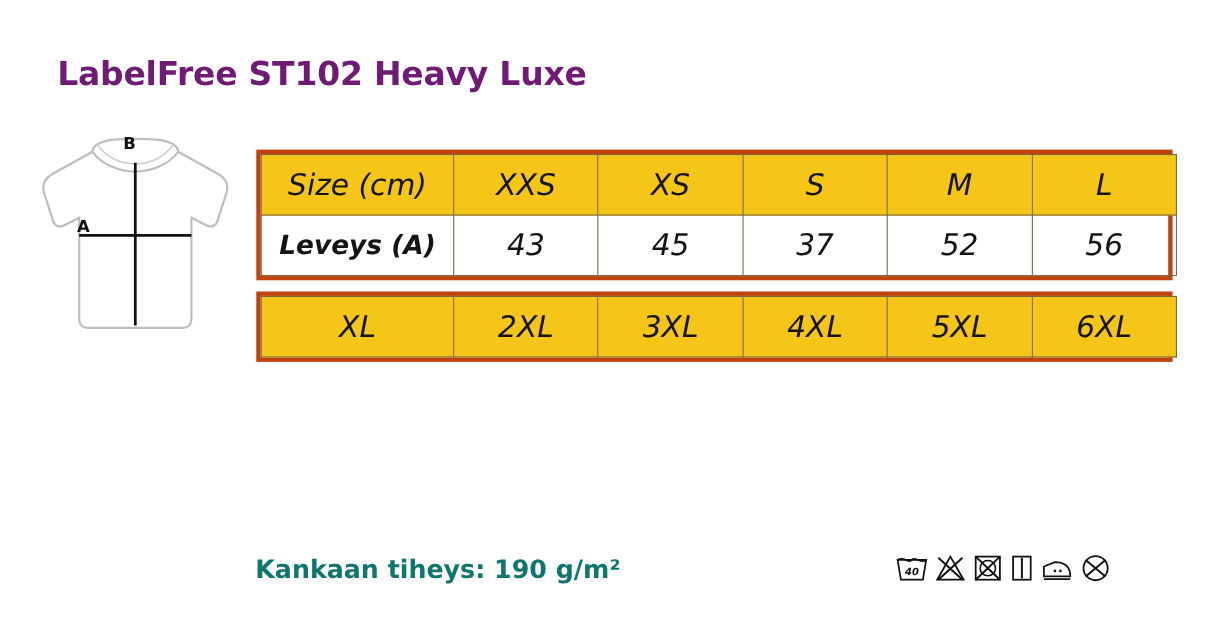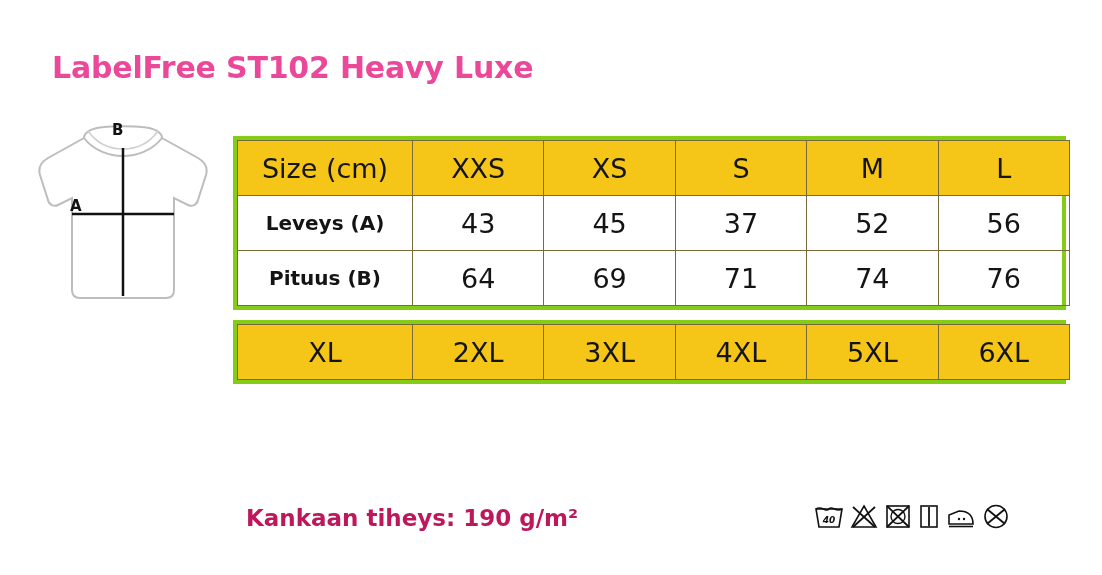--- a/index.html
+++ b/index.html
@@ -17,21 +17,21 @@
   }
 
   
   .title {
     position: absolute;
     left: 52px;
     top: 50px;
     font-size: 30px;
     font-weight: bold;
     letter-spacing: -0.2px;
-    color: #ec4899;
+    color: #701a75;
     white-space: nowrap;
   }
 
   
   .diagram {
     position: absolute;
     left: 22px;
     top: 118px;
     width: 205px;
     height: 195px;
@@ -61,44 +61,45 @@
     color: #141414;
     font-weight: normal;
     box-sizing: border-box;
   }
   table.size-table td.head {
     background: #f5c518;
     font-weight: normal;
   }
   table.size-table td.rowlabel {
     font-weight: bold;
-    font-size: 20px;
+    font-size: 24px;
   }
   table.size-table td.firstcol {
     width: 175px;
   }
 
   
   .block {
-    border: 4px solid #84cc16;
+    border: 4px solid #c2410c;
     box-sizing: border-box;
+    font-style: italic;
   }
   .spacer {
     height: 10px;
     background: #ffffff;
   }
 
   
   .fabric-weight {
     position: absolute;
-    left: 246px;
+    left: 232px;
     top: 505px;
     font-size: 23px;
     font-weight: bold;
-    color: #be185d;
+    color: #0f766e;
     white-space: nowrap;
   }
   .care-icons {
     position: absolute;
     left: 814px;
     top: 503px;
     display: flex;
     gap: 6px;
     align-items: center;
     font-style: italic;
@@ -146,28 +147,20 @@
         <td class="head">L</td>
       </tr>
       <tr>
         <td class="rowlabel firstcol">Leveys (A)</td>
         <td>43</td>
         <td>45</td>
         <td>37</td>
         <td>52</td>
         <td>56</td>
       </tr>
-      <tr>
-        <td class="rowlabel firstcol">Pituus (B)</td>
-        <td>64</td>
-        <td>69</td>
-        <td>71</td>
-        <td>74</td>
-        <td>76</td>
-      </tr>
     </tbody>
       </table>
   </div>
 
   <div class="spacer"></div>
 
   <div class="block">
     <table class="size-table">
       <tbody>
           <tr>

